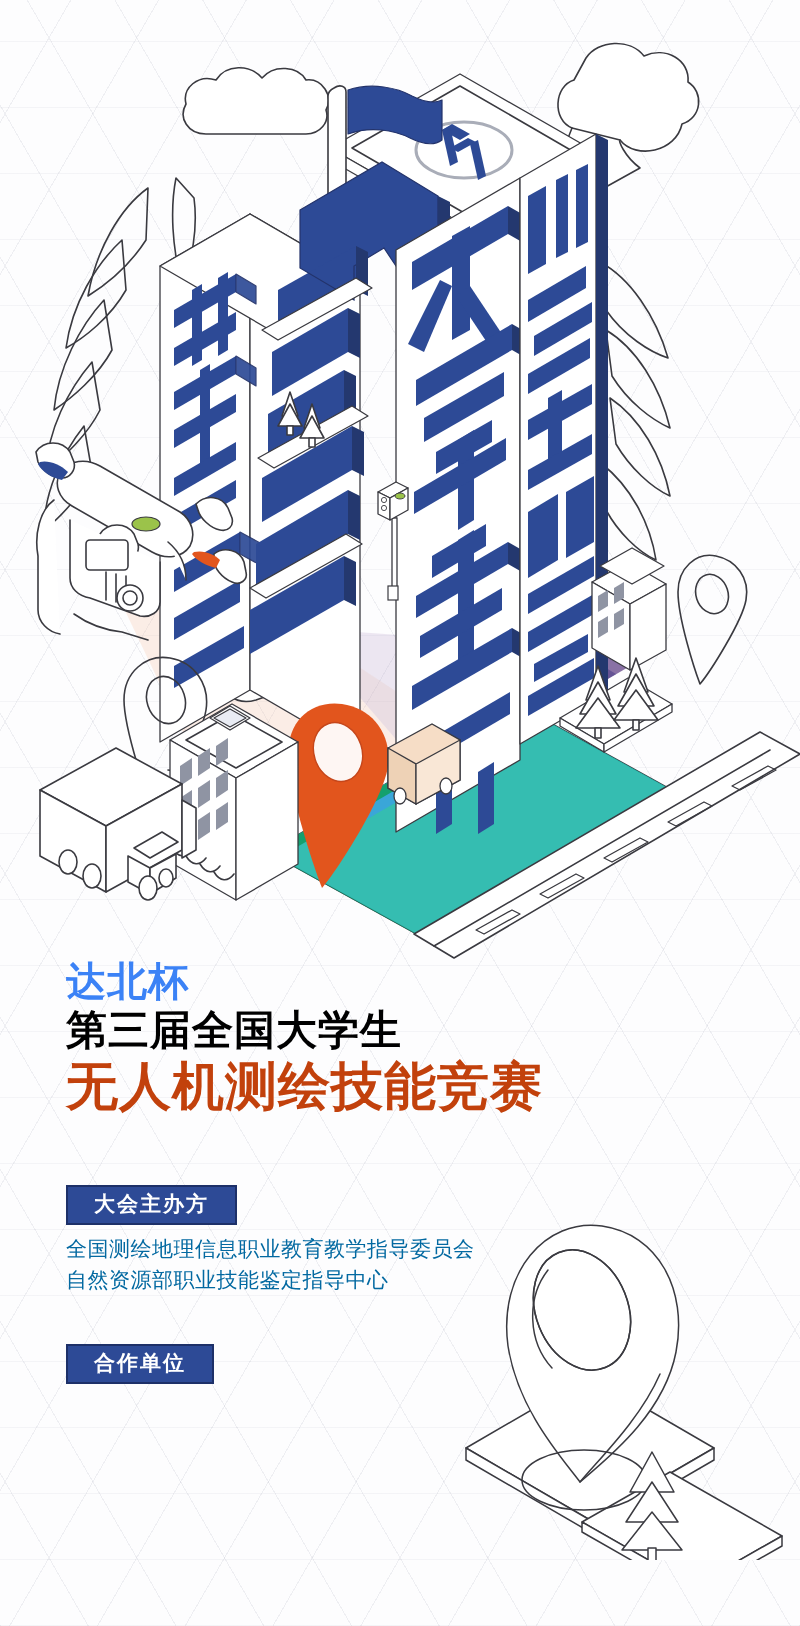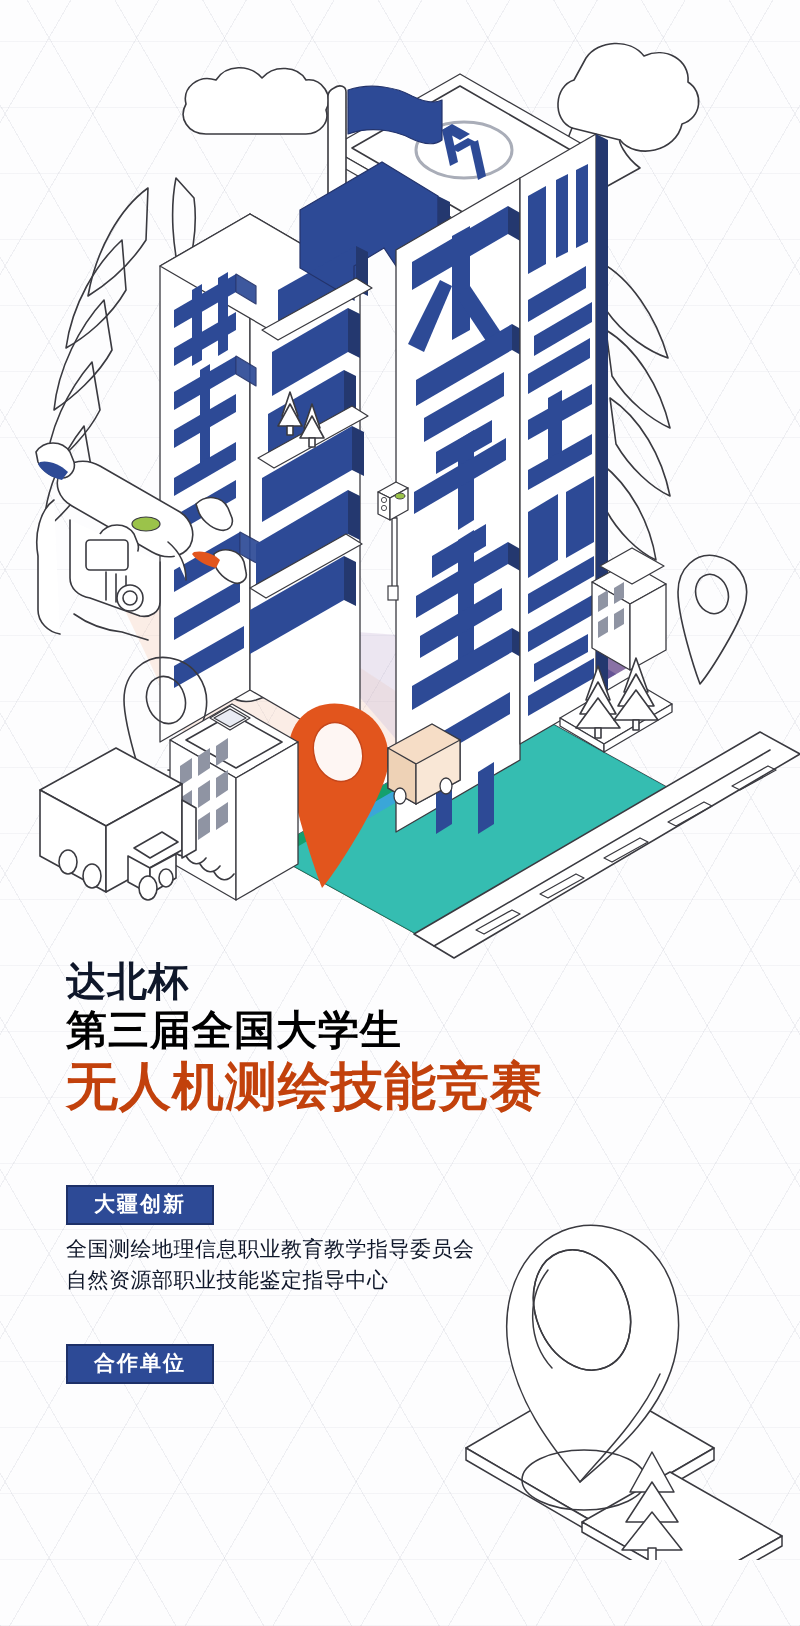--- a/index.html
+++ b/index.html
@@ -46,21 +46,21 @@
   }
   .bottom-art svg { display:block; width:370px; height:430px; }
 
   .text-block {
     position: absolute;
     left: 66px;
     top: 960px;
     width: 600px;
   }
   .t-brand {
-    color: #0f172a;
+    color: #3b82f6;
     font-size: 40px;
     font-weight: bold;
     line-height: 1.06;
     letter-spacing: 1px;
     margin: 0 0 6px 0;
   }
   .t-sub {
     color: #000000;
     font-size: 41px;
     font-weight: bold;
@@ -87,21 +87,21 @@
     border: 2px solid #1d3068;
     color: #ffffff;
     font-size: 21px;
     font-weight: bold;
     letter-spacing: 2px;
     padding: 5px 26px 6px 26px;
     line-height: 1.2;
   }
   .sec-body {
     margin-top: 9px;
-    color: #0f172a;
+    color: #0369a1;
     font-size: 21px;
     line-height: 1.48;
     letter-spacing: 0.5px;
   }
   .sec-body div { white-space: nowrap; }
   .partner-body {
     margin-top: 14px;
     color: #3a3a3c;
     font-size: 22px;
     letter-spacing: 0.6px;
@@ -489,21 +489,21 @@
   </svg>
   </div>
 
   <div class="text-block">
     <div class="t-brand">达北杯</div>
     <div class="t-sub">第三届全国大学生</div>
     <div class="t-main">无人机测绘技能竞赛</div>
   </div>
 
   <div class="section sec-organizer">
-    <div class="badge">大疆创新</div>
+    <div class="badge">大会主办方</div>
     <div class="sec-body">
       <div>全国测绘地理信息职业教育教学指导委员会</div>
       <div>自然资源部职业技能鉴定指导中心</div>
     </div>
   </div>
 
   <div class="section sec-partner">
     <div class="badge">合作单位</div>
   </div>
 

